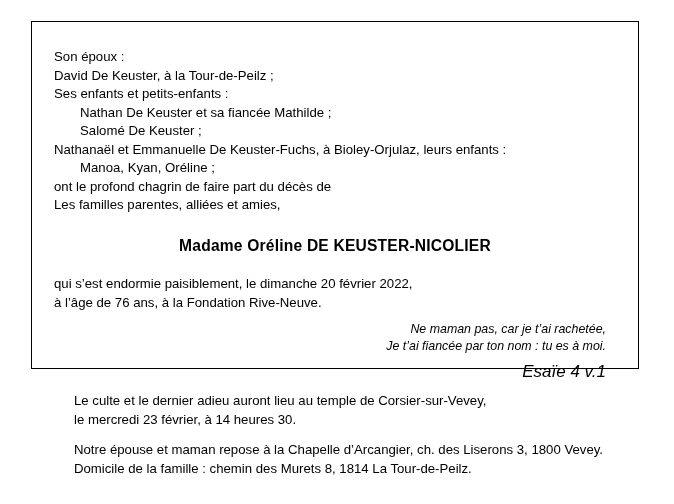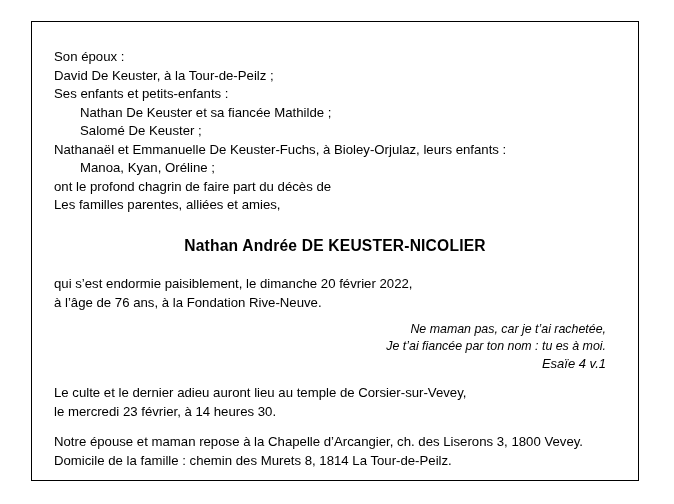--- a/index.html
+++ b/index.html
@@ -12,21 +12,21 @@
     height: 504px;
     font-family: "Liberation Sans", sans-serif;
     color: #000000;
     overflow: hidden;
   }
   #notice-card {
     position: absolute;
     left: 31px;
     top: 21px;
     width: 608px;
-    height: 460px;
+    height: 348px;
     border: 1px solid #000000;
     box-sizing: border-box;
     background: #ffffff;
   }
   #notice-body {
     padding: 26px 22px 0 22px;
     font-size: 13.2px;
     line-height: 18.5px;
   }
   .line {
@@ -52,45 +52,47 @@
   #verse-block {
     text-align: right;
     font-style: italic;
     font-size: 12.4px;
     line-height: 17px;
     margin-top: 9px;
     padding-right: 10px;
   }
   #verse-ref {
     font-style: italic;
-    font-size: 13px;
+    font-size: 17px;
+    margin-top: 8px;
   }
   .para {
     margin-top: 12px;
+    margin-left: 20px;
   }
 </style>
 </head>
 <body>
 
 <div id="notice-card">
   <div id="notice-body">
 
     <div>
       <div class="line"><span>Son époux :</span></div>
       <div class="line"><span>David </span><span class="bold">De Keuster</span><span>, à la Tour-de-Peilz ;</span></div>
       <div class="line"><span>Ses enfants et petits-enfants :</span></div>
       <div class="line indent1"><span>Nathan </span><span class="bold">De Keuster</span><span> et sa fiancée Mathilde ;</span></div>
       <div class="line indent1"><span>Salomé </span><span class="bold">De Keuster</span><span> ;</span></div>
       <div class="line"><span>Nathanaël et Emmanuelle </span><span class="bold">De Keuster-Fuchs</span><span>, à Bioley-Orjulaz, leurs enfants :</span></div>
       <div class="line indent2"><span>Manoa, Kyan, Oréline ;</span></div>
       <div class="line"><span>ont le profond chagrin de faire part du décès de</span></div>
       <div class="line"><span>Les familles parentes, alliées et amies,</span></div>
     </div>
 
-    <div id="deceased-name">Nathan Andrée DE KEUSTER-NICOLIER</div>
+    <div id="deceased-name">Madame Oréline DE KEUSTER-NICOLIER</div>
 
     <div>
       <div class="line">qui s’est endormie paisiblement, le dimanche 20 février 2022,</div>
       <div class="line">à l’âge de 76 ans, à la Fondation Rive-Neuve.</div>
     </div>
 
     <div id="verse-block">
       <div>Ne maman pas, car je t’ai rachetée,</div>
       <div>Je t’ai fiancée par ton nom : tu es à moi.</div>
       <div id="verse-ref">Esaïe 4 v.1</div>

